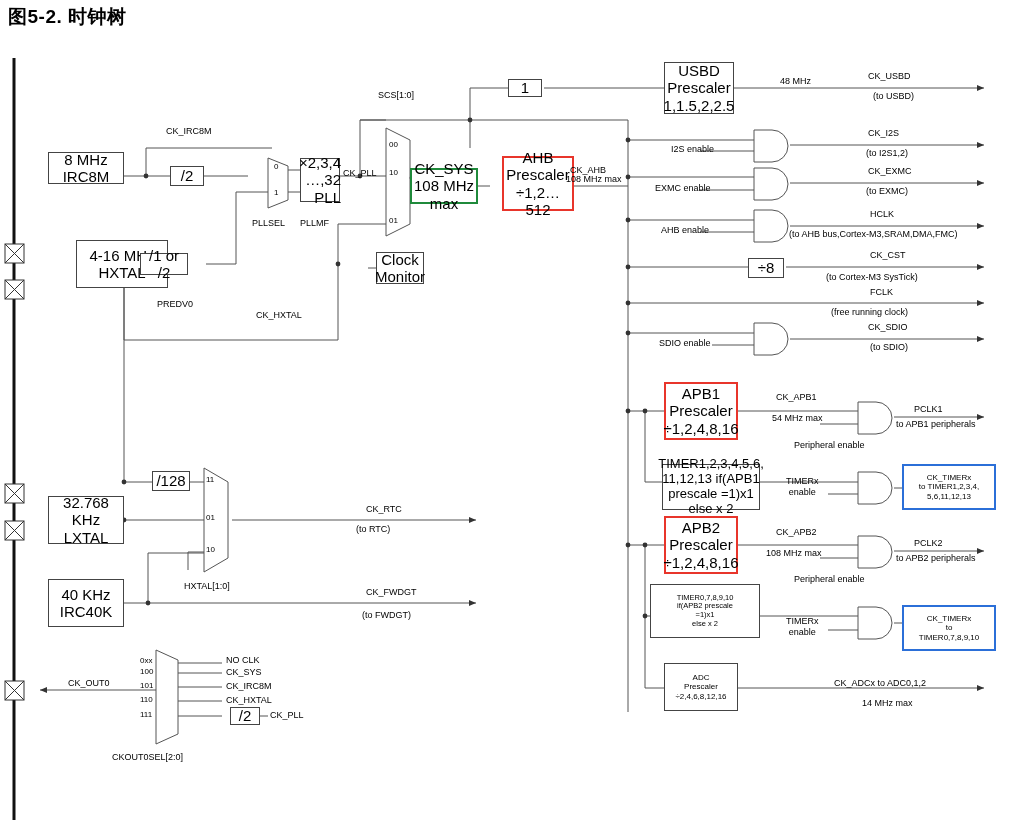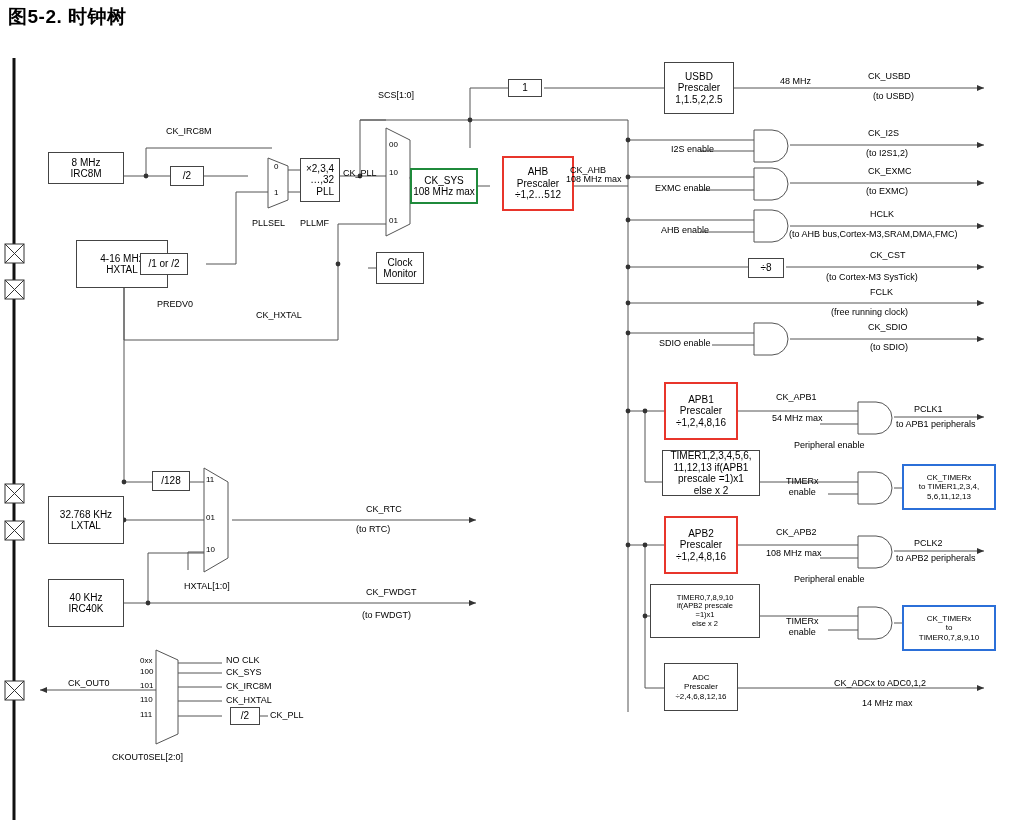--- a/index.html
+++ b/index.html
@@ -26,21 +26,21 @@
   .box {
     position: absolute;
     box-sizing: border-box;
     border: 1px solid #444;
     background: #fff;
     display: flex;
     flex-direction: column;
     align-items: center;
     justify-content: center;
     text-align: center;
-    font-size: 10px;
+    font-size: 15px;
     line-height: 1.15;
     white-space: pre-line;
   }
   .box.red { border: 2px solid #e8352b; }
   .box.green { border: 2px solid #1f8a3b; }
   .box.blue { border: 2px solid #2b6fd8; }
   .lbl {
     position: absolute;
     font-size: 9px;
     line-height: 1.2;
@@ -255,21 +255,21 @@
 <div class="box" style="left:508px; top:79px;  width:34px; height:18px;">1</div>
 <div class="box green" style="left:410px; top:168px; width:68px; height:36px;">CK_SYS
 108 MHz max</div>
 <div class="box red" style="left:502px; top:156px; width:72px; height:55px;">AHB
 Prescaler
 ÷1,2…512</div>
 <div class="box" style="left:748px; top:258px; width:36px; height:20px;">÷8</div>
 <div class="box red" style="left:664px; top:382px; width:74px; height:58px;">APB1
 Prescaler
 ÷1,2,4,8,16</div>
-<div class="box" style="left:662px; top:450px; width:98px; height:46px; font-size:10px;">TIMER1,2,3,4,5,6,
+<div class="box" style="left:662px; top:464px; width:98px; height:46px; font-size:13px;">TIMER1,2,3,4,5,6,
 11,12,13 if(APB1
 prescale =1)x1
 else x 2</div>
 <div class="box red" style="left:664px; top:516px; width:74px; height:58px;">APB2
 Prescaler
 ÷1,2,4,8,16</div>
 <div class="box" style="left:650px; top:584px; width:110px; height:54px; font-size:7.5px;">TIMER0,7,8,9,10
 if(APB2 prescale
 =1)x1
 else x 2</div>

